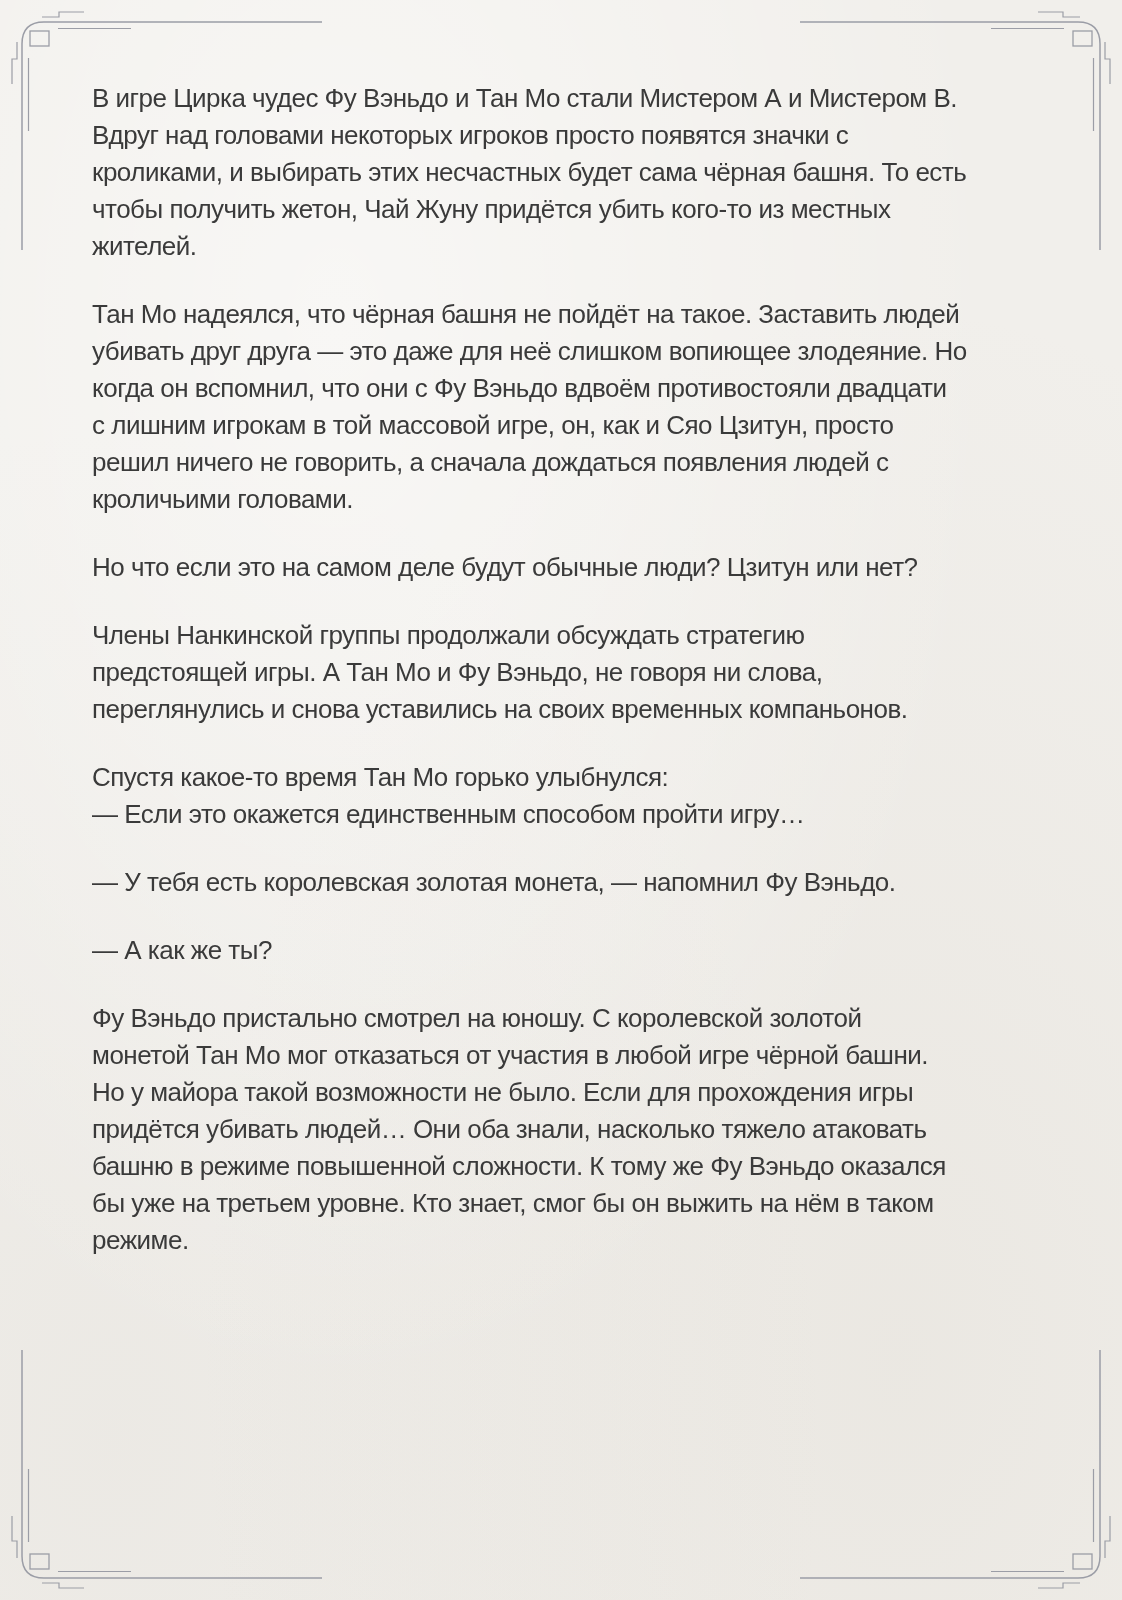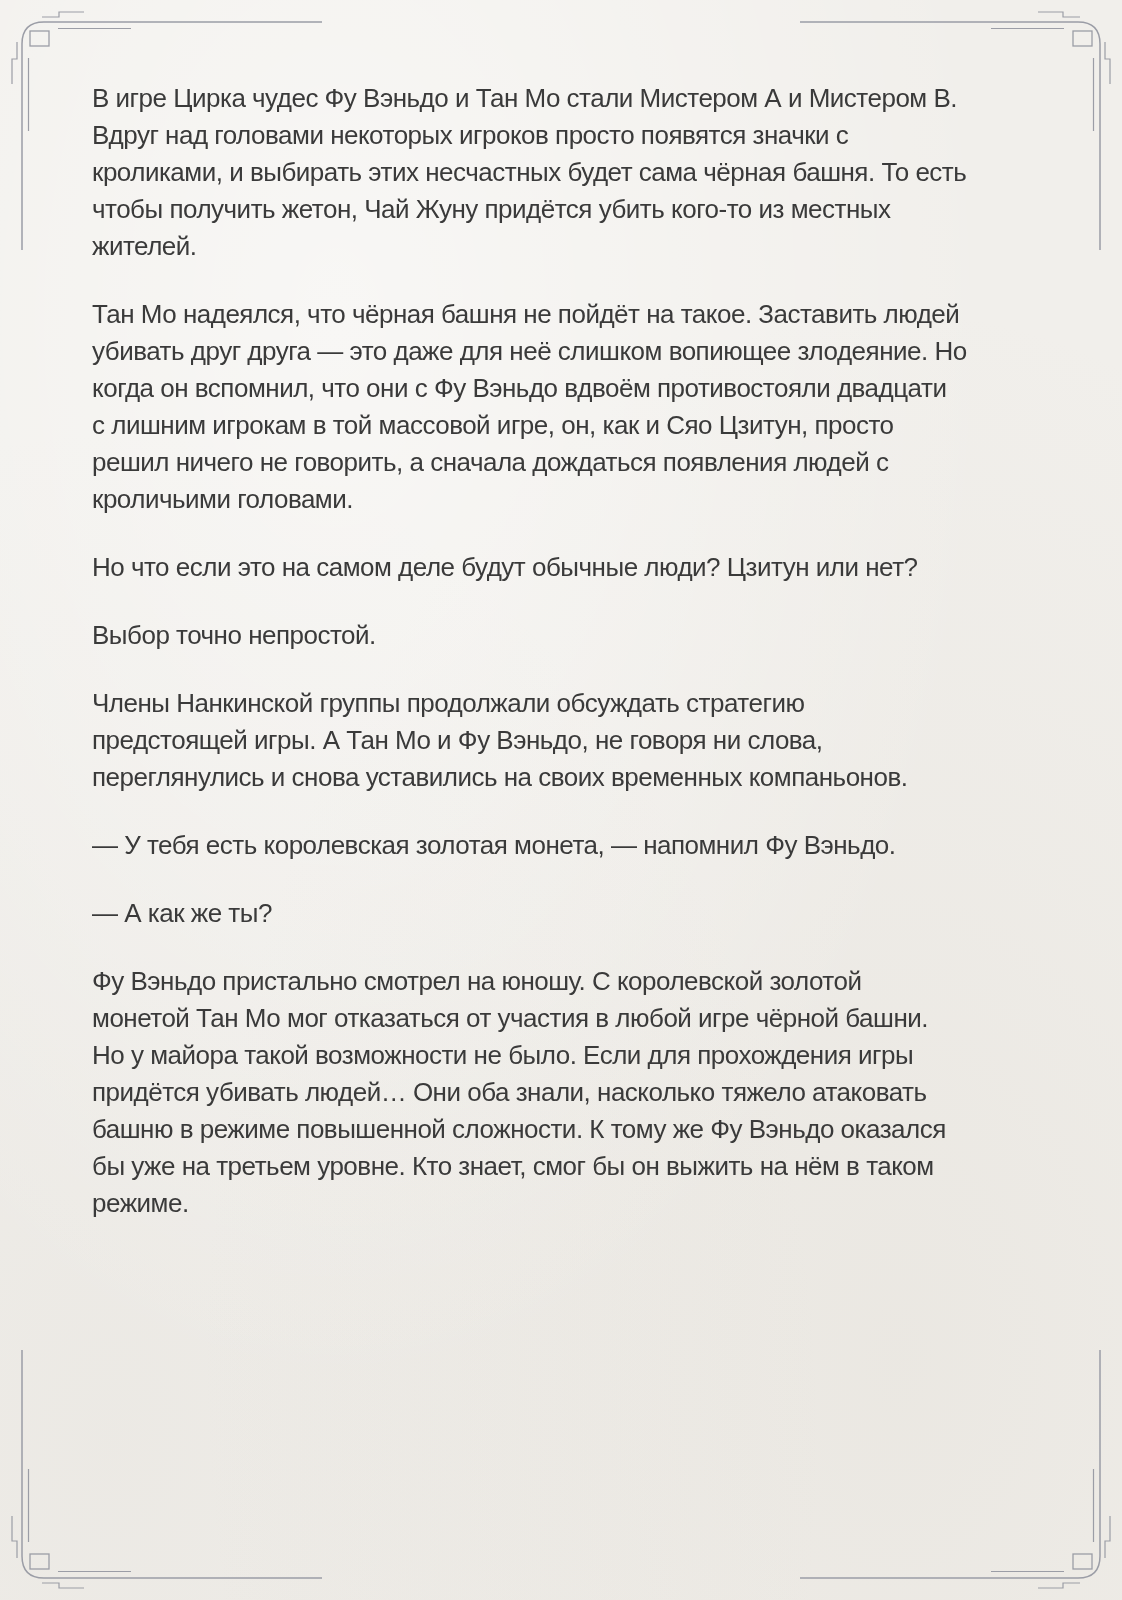--- a/index.html
+++ b/index.html
@@ -79,24 +79,25 @@
 кроликами, и выбирать этих несчастных будет сама чёрная башня. То есть
 чтобы получить жетон, Чай Жуну придётся убить кого-то из местных
 жителей.</p>
       <p class="para">Тан Мо надеялся, что чёрная башня не пойдёт на такое. Заставить людей
 убивать друг друга — это даже для неё слишком вопиющее злодеяние. Но
 когда он вспомнил, что они с Фу Вэньдо вдвоём противостояли двадцати
 с лишним игрокам в той массовой игре, он, как и Сяо Цзитун, просто
 решил ничего не говорить, а сначала дождаться появления людей с
 кроличьими головами.</p>
       <p class="para">Но что если это на самом деле будут обычные люди? Цзитун или нет?</p>
-      <p class="para">Выбор точно непростой.</p>
       <p class="para">Члены Нанкинской группы продолжали обсуждать стратегию
 предстоящей игры. А Тан Мо и Фу Вэньдо, не говоря ни слова,
 переглянулись и снова уставились на своих временных компаньонов.</p>
+      <p class="para">Спустя какое-то время Тан Мо горько улыбнулся:
+— Если это окажется единственным способом пройти игру…</p>
       <p class="para">— У тебя есть королевская золотая монета, — напомнил Фу Вэньдо.</p>
       <p class="para">— А как же ты?</p>
       <p class="para">Фу Вэньдо пристально смотрел на юношу. С королевской золотой
 монетой Тан Мо мог отказаться от участия в любой игре чёрной башни.
 Но у майора такой возможности не было. Если для прохождения игры
 придётся убивать людей… Они оба знали, насколько тяжело атаковать
 башню в режиме повышенной сложности. К тому же Фу Вэньдо оказался
 бы уже на третьем уровне. Кто знает, смог бы он выжить на нём в таком
 режиме.</p>
     </div>

